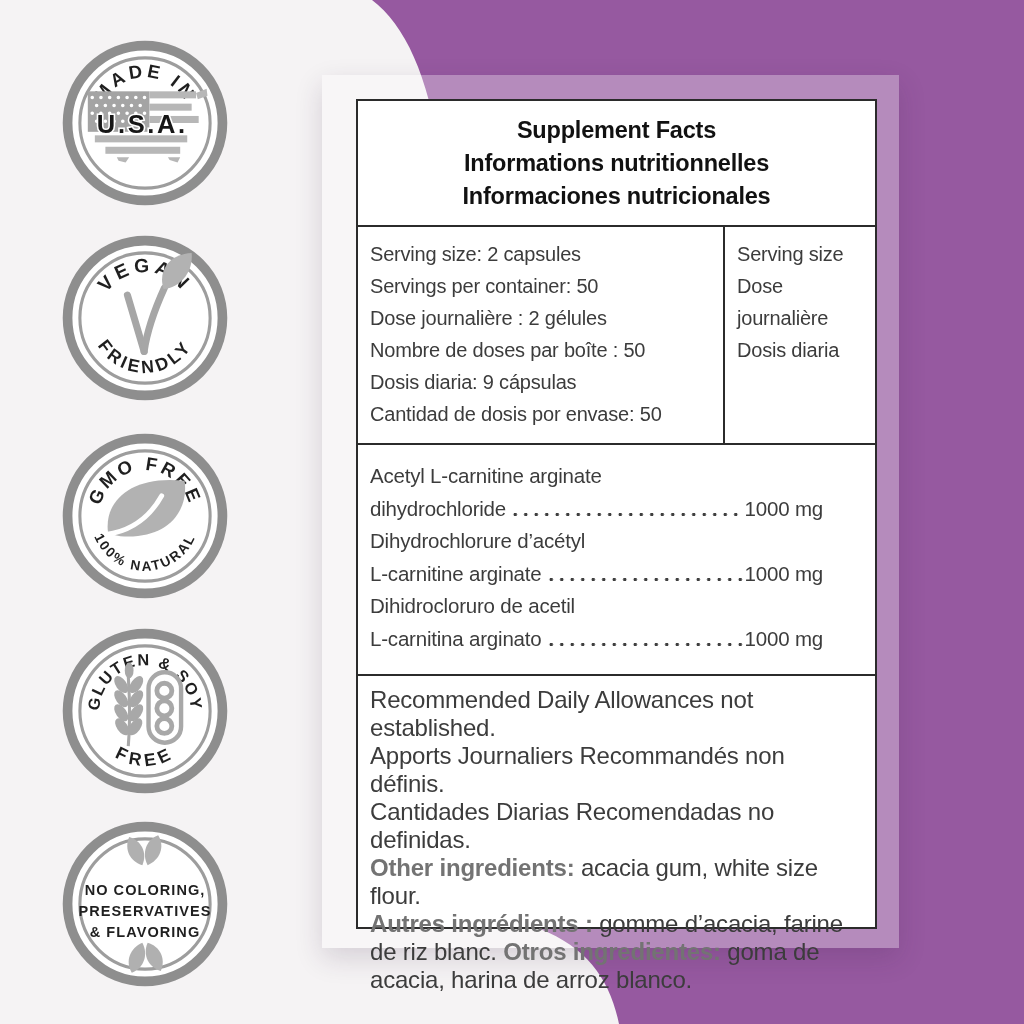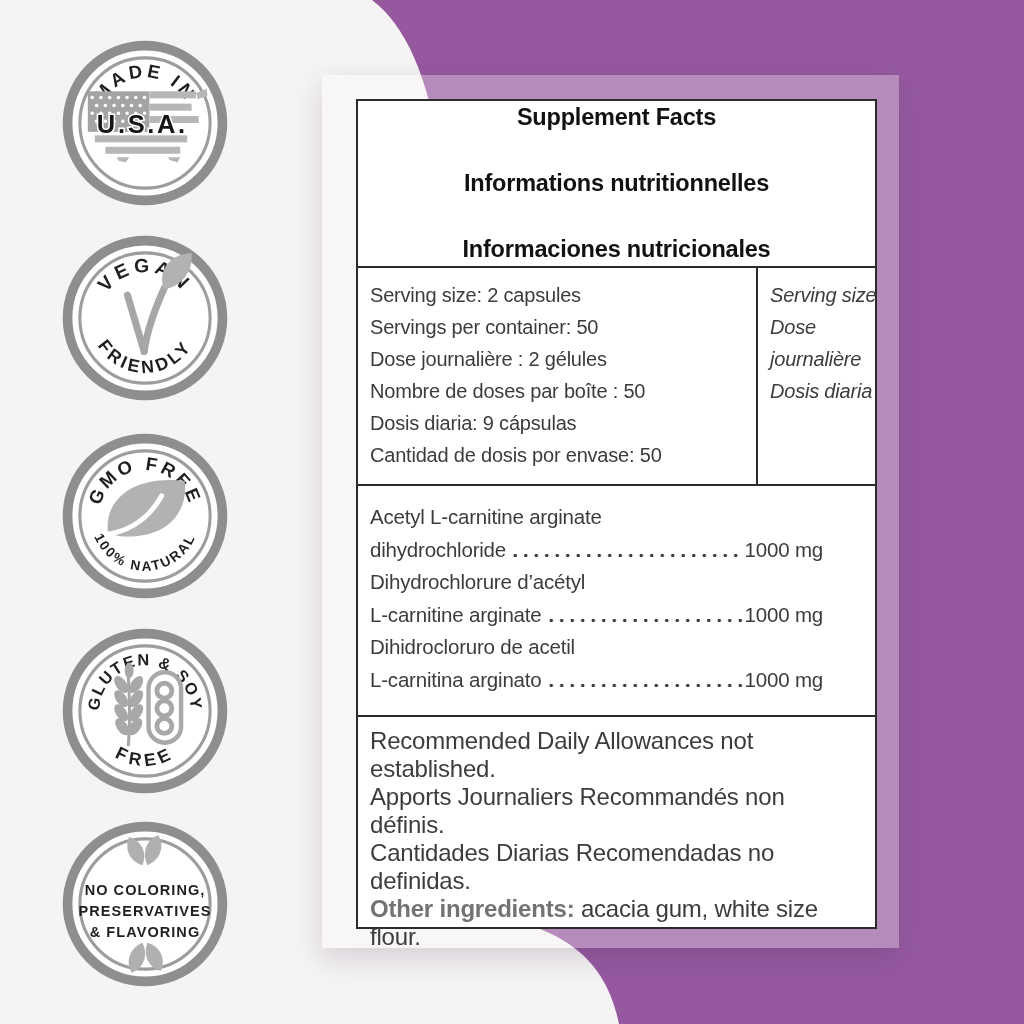--- a/index.html
+++ b/index.html
@@ -3,26 +3,26 @@
 <meta charset="utf-8">
 <style>
   html,body{margin:0;padding:0;background:#e9e7e9;}
   .canvas{position:relative;width:1024px;height:1024px;background:#f5f3f4;overflow:hidden;
           font-family:"Liberation Sans",sans-serif;}
   .bgsvg{position:absolute;left:0;top:0;}
   .panel{position:absolute;left:322px;top:75px;width:577px;height:873px;
          background:rgba(255,255,255,0.30);box-shadow:0 10px 26px rgba(50,25,60,.16);}
   .factbox{position:absolute;left:356px;top:99px;width:521px;height:830px;background:#fff;
            border:2.5px solid #2b2b2b;box-sizing:border-box;display:flex;flex-direction:column;color:#3c3c3c;}
-  .sec{border-bottom:2.5px solid #2b2b2b;gap:33px;}
+  .sec{border-bottom:2.5px solid #2b2b2b;}
   .header{flex:0 0 124px;display:flex;flex-direction:column;justify-content:center;text-align:center;
           font-weight:bold;color:#111;font-size:23.5px;line-height:33px;letter-spacing:-0.2px;}
   .serving{flex:0 0 218px;display:flex;box-sizing:border-box;}
   .s-left{flex:0 0 365px;box-sizing:border-box;padding:11px 0 6px 12px;}
-  .s-right{flex:1;border-left:2.5px solid #2b2b2b;box-sizing:border-box;padding:11px 0 0 12px;font-style:italic;}
+  .s-right{flex:1;border-left:2.5px solid #2b2b2b;box-sizing:border-box;padding:11px 0 0 12px;}
   .srow{font-size:20px;line-height:32px;white-space:nowrap;letter-spacing:-0.2px;}
   .ingredients{flex:0 0 231px;box-sizing:border-box;padding:15px 52px 0 12px;}
   .irow{display:flex;align-items:baseline;font-size:20.5px;line-height:32.5px;white-space:nowrap;letter-spacing:-0.2px;}
   .leader{flex:1;align-self:stretch;margin:0 2px;
           background-image:radial-gradient(circle,#3f3f3f 1.7px,transparent 2px);
           background-size:10.5px 7px;background-repeat:repeat-x;background-position:left 2px bottom 7px;}
   .footer{flex:1;box-sizing:border-box;padding:10px 18px 0 12px;font-size:24px;line-height:28px;letter-spacing:-0.2px;}
   .footer b{color:#737373;}
   .badge{position:absolute;left:57px;width:176px;height:176px;}
   .b1{top:35px}.b2{top:230px}.b3{top:428px}.b4{top:623px}.b5{top:816px}
@@ -91,20 +91,21 @@
         <span class="leader"></span>
         <span>1000 mg</span>
       </div>
     </div>
 
     <div class="footer">
       <div>Recommended Daily Allowances not established.</div>
       <div>Apports Journaliers Recommandés non définis.</div>
       <div>Cantidades Diarias Recomendadas no definidas.</div>
       <div><b>Other ingredients:</b><span> acacia gum, white size flour.</span></div>
+      <div><b>Autres ingrédients :</b><span> gomme d’acacia, farine de riz blanc. </span><b>Otros ingredientes:</b><span> goma de acacia, harina de arroz blanco.</span></div>
     </div>
 
   </div>
 
   <svg class="badge b1" viewBox="0 0 200 200">
     <defs>
       <path id="t1" d="M 51.1 117.8 A 52 52 0 1 1 148.9 117.8"></path>
     </defs>
     <circle cx="100" cy="100" r="93" fill="#ffffff"></circle>
     <circle cx="100" cy="100" r="88" fill="none" stroke="#8e8e8e" stroke-width="11"></circle>

